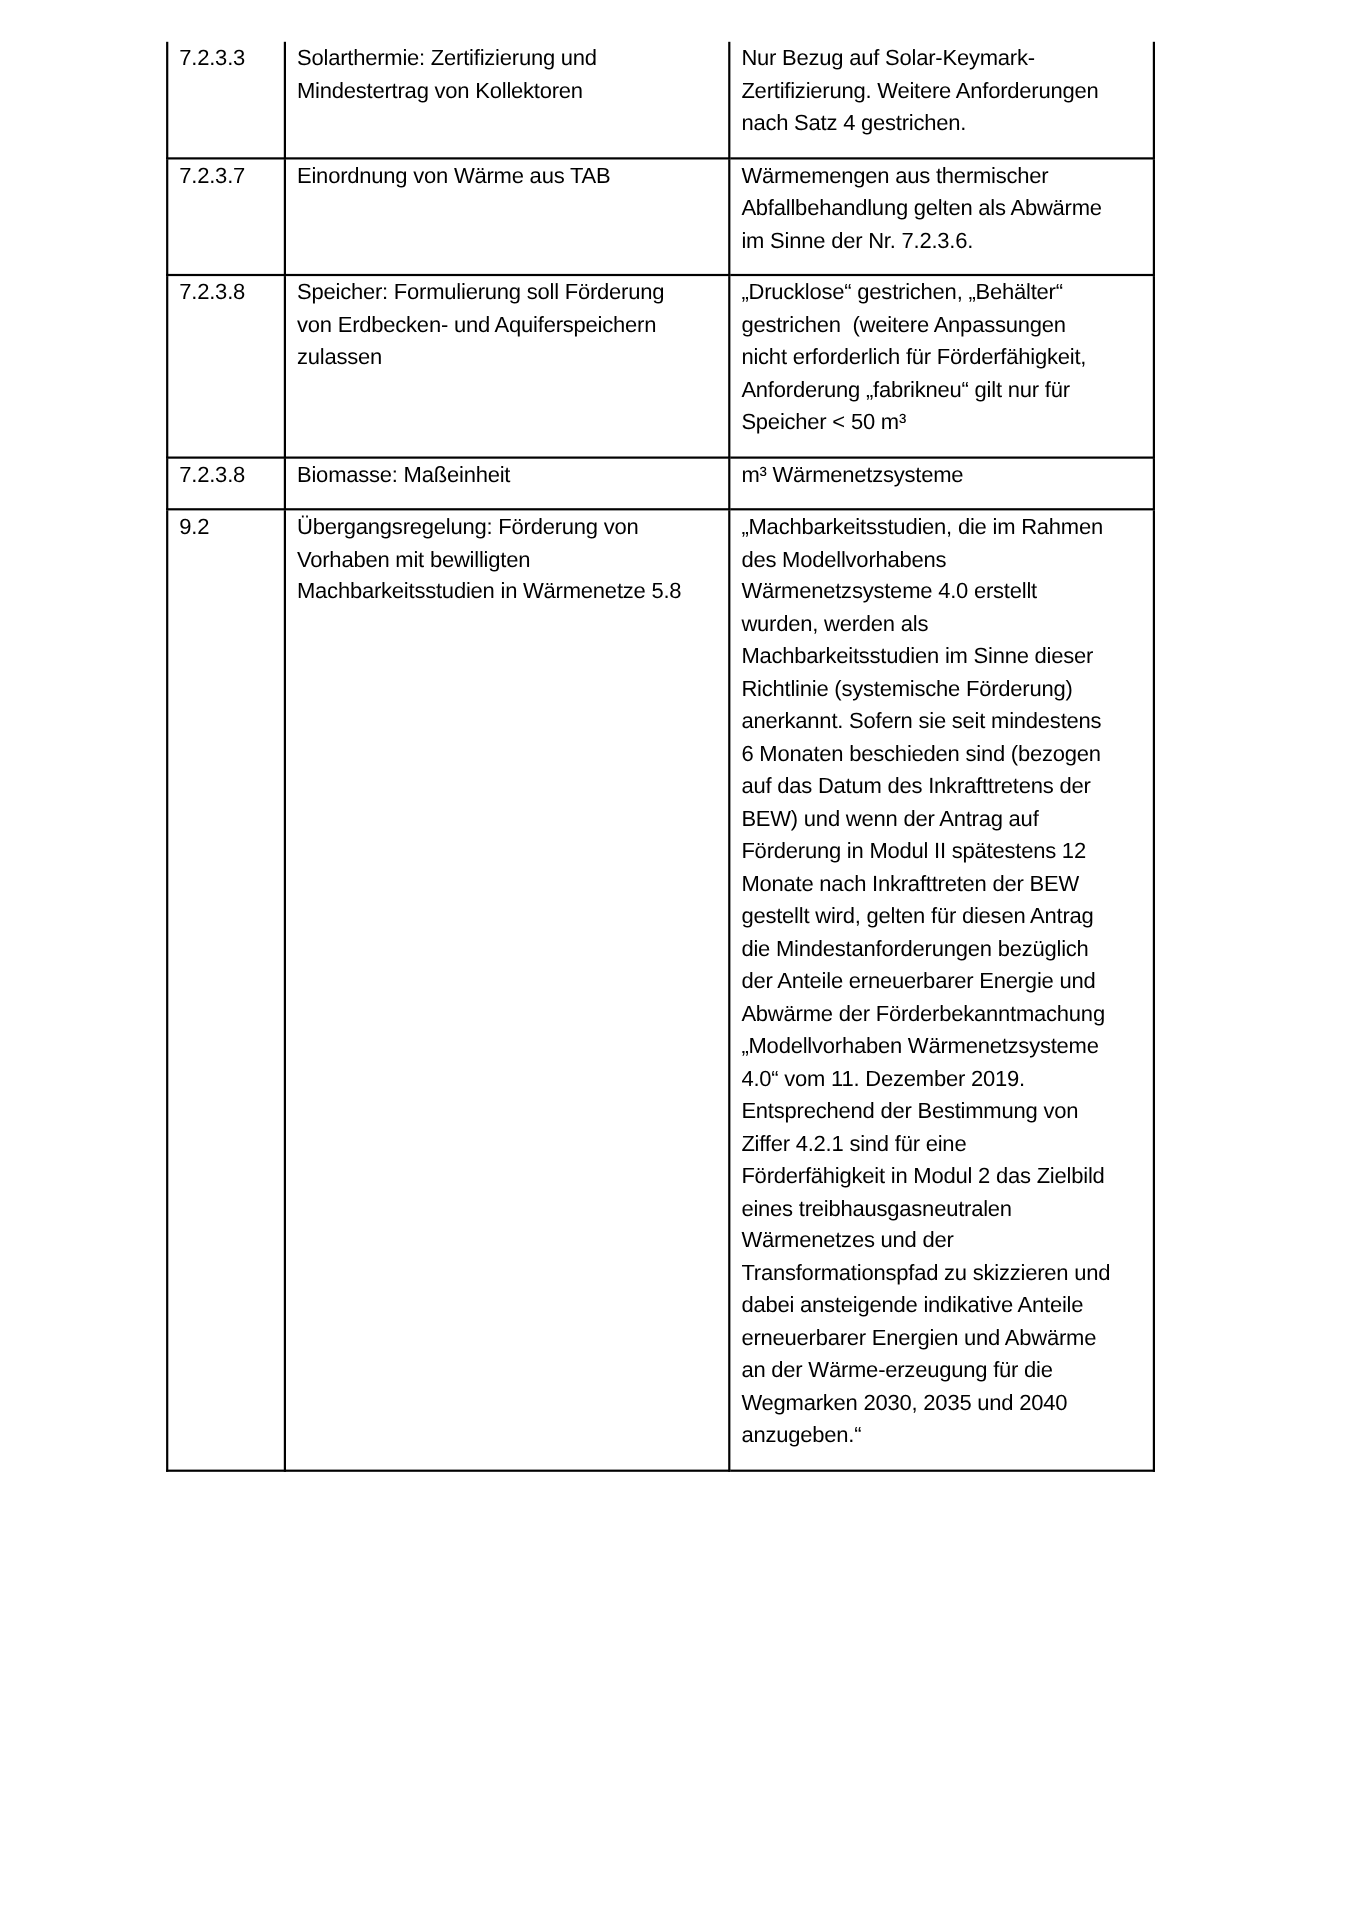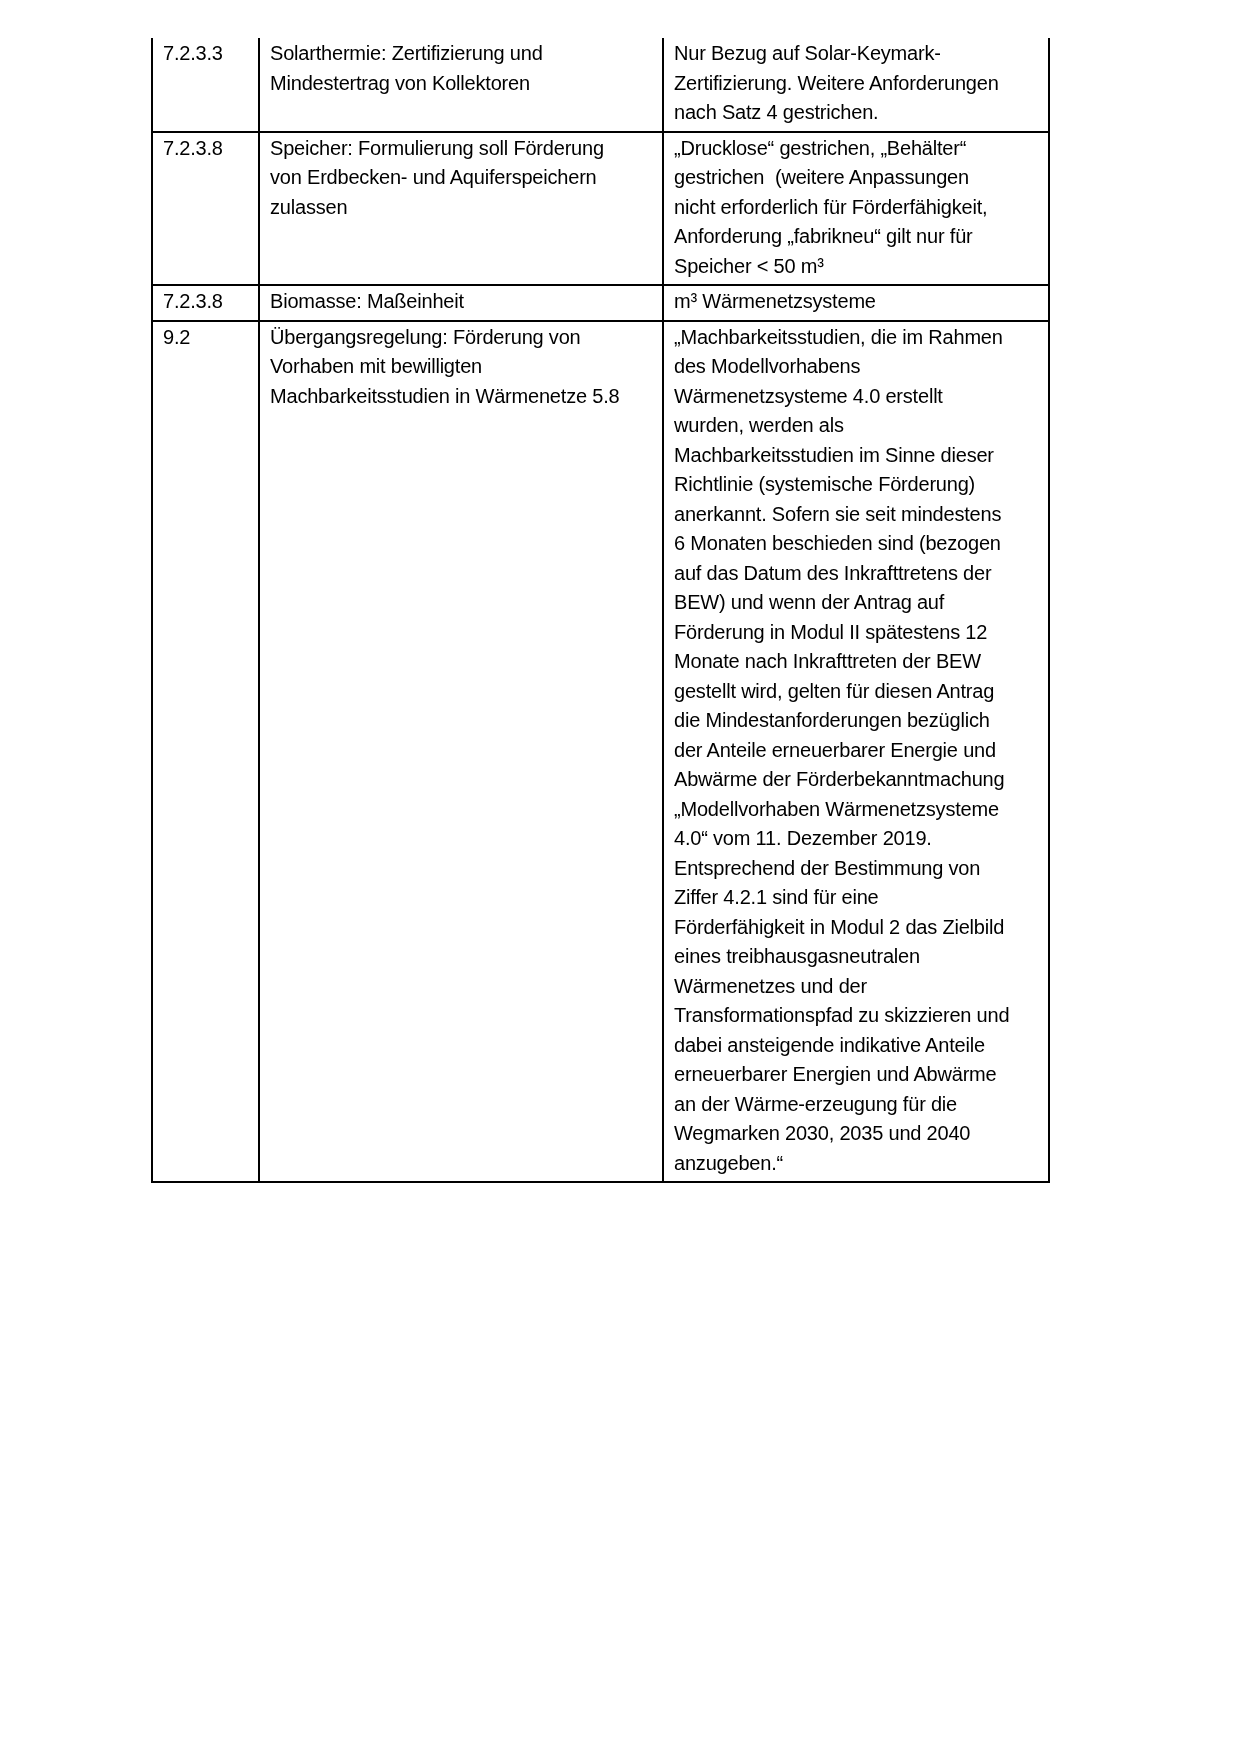--- a/index.html
+++ b/index.html
@@ -21,21 +21,21 @@
     position: absolute;
     left: 151px;
     top: 38px;
     width: 897px;
     border-collapse: collapse;
     table-layout: fixed;
   }
   table.changes-table td {
     border: 2px solid #000000;
     vertical-align: top;
-    padding: 1px 10px 3px 10px;
+    padding: 1px 10px 15px 10px;
     font-size: 20px;
     line-height: 29.5px;
     letter-spacing: -0.2px;
     white-space: pre;
     overflow: hidden;
     color: #000000;
   }
   
   table.changes-table tr.first-row td {
     border-top: none;
@@ -55,20 +55,27 @@
       <col class="col-change">
     </colgroup>
     <tbody>
       <tr class="first-row">
         <td>7.2.3.3</td>
         <td>Solarthermie: Zertifizierung und
 Mindestertrag von Kollektoren</td>
         <td>Nur Bezug auf Solar-Keymark-
 Zertifizierung. Weitere Anforderungen
 nach Satz 4 gestrichen.</td>
+      </tr>
+      <tr>
+        <td>7.2.3.7</td>
+        <td>Einordnung von Wärme aus TAB</td>
+        <td>Wärmemengen aus thermischer
+Abfallbehandlung gelten als Abwärme
+im Sinne der Nr. 7.2.3.6.</td>
       </tr>
       <tr>
         <td>7.2.3.8</td>
         <td>Speicher: Formulierung soll Förderung
 von Erdbecken- und Aquiferspeichern
 zulassen</td>
         <td>„Drucklose“ gestrichen, „Behälter“
 gestrichen  (weitere Anpassungen
 nicht erforderlich für Förderfähigkeit,
 Anforderung „fabrikneu“ gilt nur für

